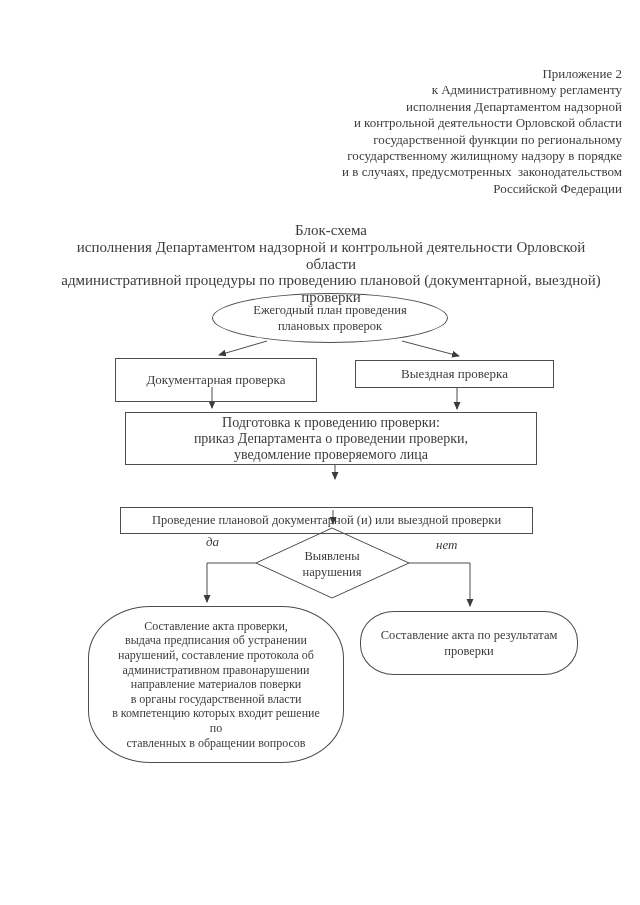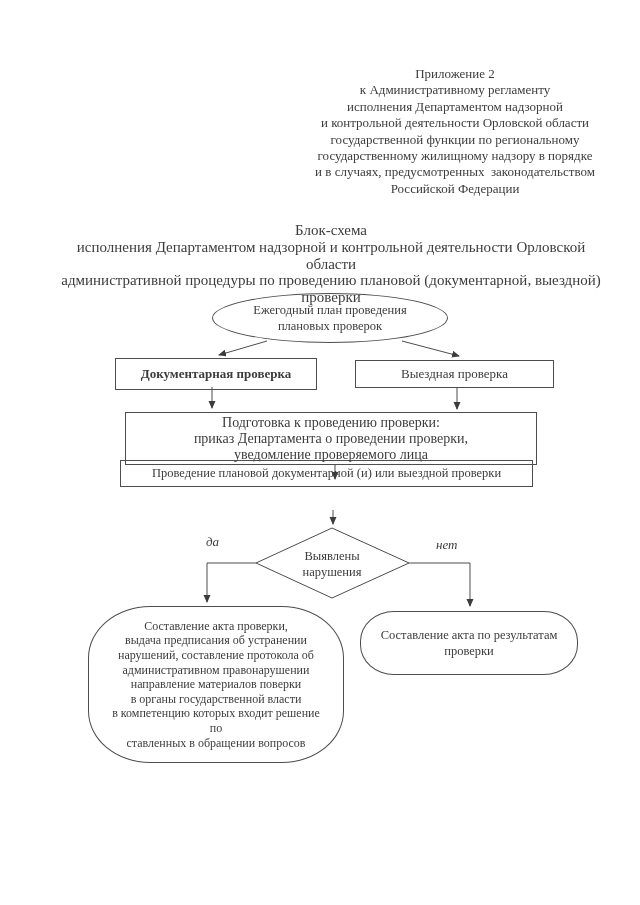--- a/index.html
+++ b/index.html
@@ -5,38 +5,38 @@
   :root { --ink:#3c3c3c; --paper:#ffffff; --line:#4d4d4d; }
   * { box-sizing: border-box; }
   html, body { margin:0; padding:0; }
   body { background:#ffffff; }
   .page {
     position:relative; width:640px; height:905px;
     background:var(--paper); color:var(--ink);
     font-family:"Liberation Serif", serif; overflow:hidden;
   }
   .textblock { position:absolute; white-space:pre-wrap; text-align:center; }
-  .appendix { left:288px; top:66px; width:334px; font-size:13px; line-height:16.4px; }
+  .appendix { left:288px; top:66px; width:334px; font-size:13px; line-height:16.4px;text-align:right; }
   .doc-title { left:60px; top:222px; width:542px; font-size:15px; line-height:16.8px; }
   .connectors { position:absolute; left:0; top:0; }
   .connectors line, .connectors polyline, .connectors polygon {
     stroke:var(--line); stroke-width:1; fill:none;
   }
   .node {
     position:absolute; display:flex; align-items:center; justify-content:center;
     border:1px solid var(--line); background:transparent;
   }
   .node span { white-space:pre-wrap; text-align:center; display:block; width:100%; }
   .ellipse { left:212px; top:293px; width:236px; height:50px; border-radius:50%;
              font-size:12.5px; line-height:16px; }
-  .box-doc   { left:115px; top:358px; width:202px; height:32px; font-size:13px;font-weight:bold; }
+  .box-doc   { left:115px; top:358px; width:202px; height:44px; font-size:13px; }
   .box-field { left:355px; top:360px; width:199px; height:28px; font-size:13px; }
   .box-prep  { left:125px; top:412px; width:412px; height:53px;
                font-size:14px; line-height:16px; }
-  .box-conduct { left:120px; top:460px; width:413px; height:27px; font-size:12.5px; }
+  .box-conduct { left:120px; top:507px; width:413px; height:27px; font-size:12.5px; }
   .decision-label { position:absolute; left:280px; top:540px; width:104px;
                font-size:12.5px; line-height:16px; text-align:center; white-space:pre-wrap;margin-top:8px; }
   .term-left { left:88px; top:606px; width:256px; height:157px;
                border-radius:62px / 52px; font-size:12px; line-height:14.6px; padding:4px 16px; }
   .term-right { left:360px; top:611px; width:218px; height:64px;
                border-radius:34px / 30px; font-size:12.5px; line-height:16px; }
   .branch-label { position:absolute; font-size:13px;font-style:italic; }
   .label-yes { left:206px; top:534px; }
   .label-no  { left:436px; top:537px; }
 </style>

